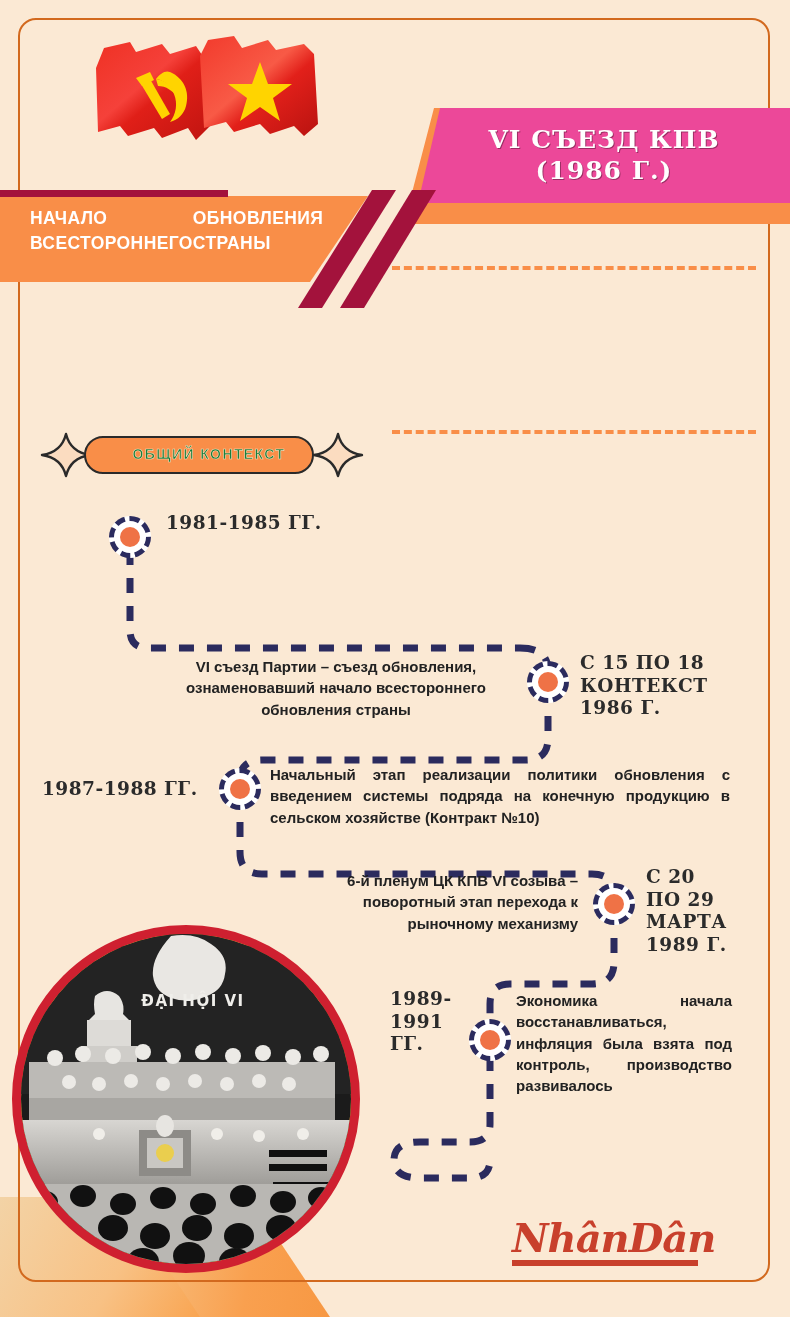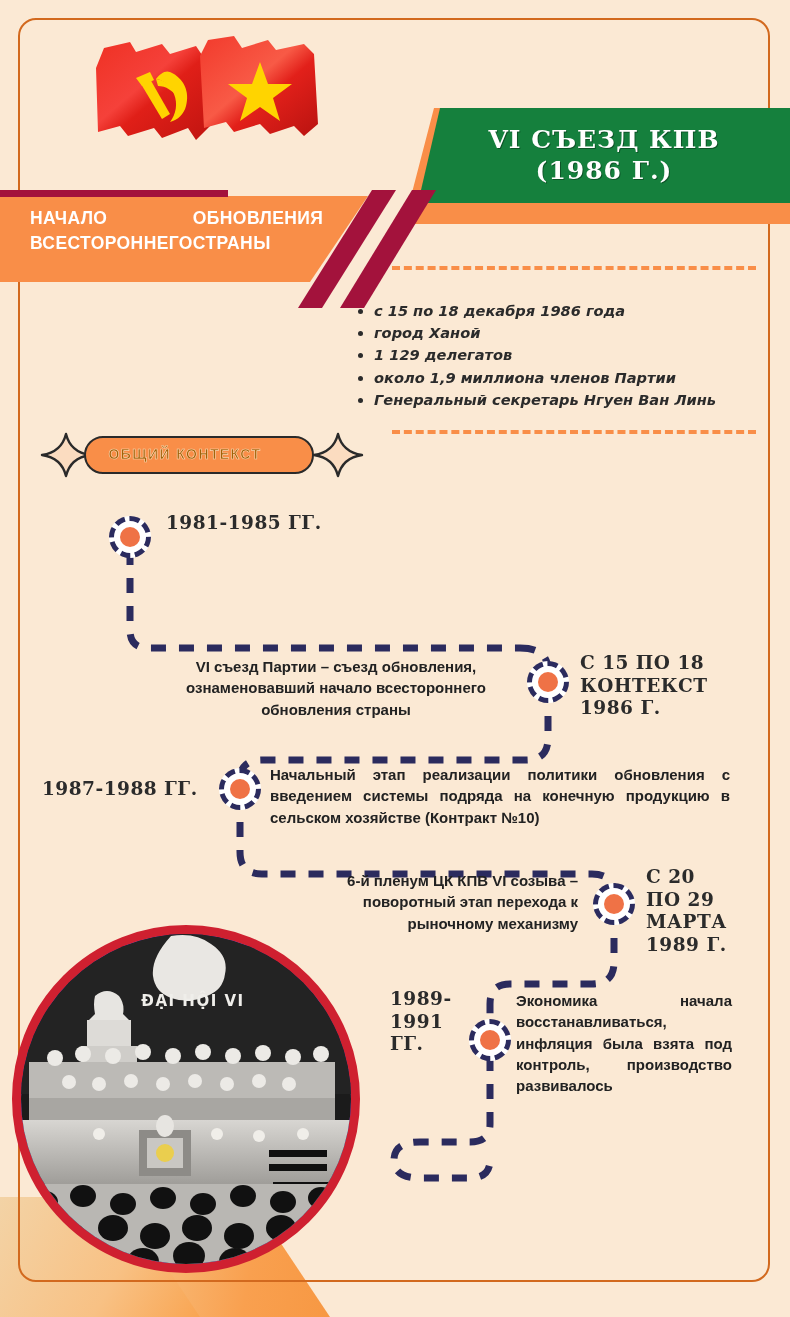--- a/index.html
+++ b/index.html
@@ -40,21 +40,21 @@
   }
 
   
   .header{position:absolute;left:0;top:0;width:790px;height:290px;z-index:4;}
 
   .flags{position:absolute;left:92px;top:28px;width:250px;height:135px;}
 
   
   .title-banner{
     position:absolute;left:418px;top:108px;width:372px;height:95px;
-    background:#15803d;
+    background:#ec4899;
     clip-path:polygon(22px 0, 372px 0, 372px 95px, 0 95px);
     z-index:4;
   }
   .title-banner-txt{
     position:absolute;left:0;top:0;width:372px;height:95px;
     display:flex;flex-direction:column;align-items:center;justify-content:center;
     color:#fff;
     font-family:"DejaVu Serif", serif;
     font-weight:bold;font-size:25px;line-height:1.22;
     letter-spacing:1px;
@@ -123,23 +123,23 @@
   .bullets ul{margin:0;padding-left:18px;list-style:disc;}
 
   
   .badge-wrap{position:absolute;left:38px;top:432px;width:330px;height:46px;z-index:5;}
   .badge-pill{
     position:absolute;left:46px;top:4px;width:230px;height:38px;
     background:#f98e48;border:2.5px solid #2a2a2a;border-radius:19px;
     box-sizing:border-box;
   }
   .badge-txt{
-    position:absolute;left:32px;top:4px;width:230px;height:36px;
+    position:absolute;left:56px;top:4px;width:230px;height:36px;
     display:flex;align-items:center;justify-content:center;
-    color:#a16207;font-family:"Liberation Sans", sans-serif;
+    color:#15803d;font-family:"Liberation Sans", sans-serif;
     font-weight:bold;font-size:14px;letter-spacing:1.4px;
     -webkit-text-stroke:0.6px #ffd9b8;
   }
 
   
   .timeline{position:absolute;left:0;top:470px;width:790px;height:720px;z-index:4;}
   .tl-svg{position:absolute;left:0;top:0;}
 
   .node{
     position:absolute;width:42px;height:42px;z-index:6;
@@ -171,21 +171,21 @@
   }
 
   
   .photo{
     position:absolute;left:12px;top:925px;width:348px;height:348px;
     border-radius:50%;
     border:9px solid #cf2030;
     box-sizing:border-box;
     overflow:hidden;
     z-index:5;
-    background:#8b5cf6;
+    background:#fde047;
   }
   .photo-inner{position:absolute;left:0;top:0;width:330px;height:330px;}
 
   
   .logo{
     position:absolute;left:512px;top:1218px;width:190px;height:58px;z-index:6;
   }
   .logo-txt{
     font-family:"DejaVu Serif", serif;
     font-weight:bold;font-style:italic;
@@ -265,29 +265,20 @@
       <svg width="300" height="118" viewBox="0 0 300 118">
         <polygon points="186,0 210,0 136,118 112,118" fill="#a3123c"></polygon>
         <polygon points="226,0 250,0 178,118 154,118" fill="#a3123c"></polygon>
       </svg>
     </div>
   </div>
 
   <div class="dash-sep" id="sep1"></div>
   <div class="dash-sep" id="sep2"></div>
 
-  <div class="bullets">
-    <ul>
-      <li>с 15 по 18 декабря 1986 года</li>
-      <li>город Ханой</li>
-      <li>1 129 делегатов</li>
-      <li>около 1,9 миллиона членов Партии</li>
-      <li>Генеральный секретарь Нгуен Ван Линь</li>
-    </ul>
-  </div>
 
   <div class="badge-wrap">
     <svg width="330" height="46" viewBox="0 0 330 46" style="position:absolute;left:0;top:0;">
 
       <g>
         <path d="M28,2 C31,14 38,21 52,23 C38,25 31,32 28,44 C25,32 18,25 4,23 C18,21 25,14 28,2 Z" fill="#fbdcc0" stroke="#2a2a2a" stroke-width="2.4" stroke-linejoin="round"></path>
       </g>
 
       <g>
         <path d="M300,2 C303,14 310,21 324,23 C310,25 303,32 300,44 C297,32 290,25 276,23 C290,21 297,14 300,2 Z" fill="#fbdcc0" stroke="#2a2a2a" stroke-width="2.4" stroke-linejoin="round"></path>
@@ -448,15 +439,19 @@
         <ellipse cx="30" cy="326" rx="16" ry="14"></ellipse>
           <ellipse cx="76" cy="322" rx="16" ry="14"></ellipse>
         <ellipse cx="122" cy="328" rx="16" ry="14"></ellipse>
           <ellipse cx="168" cy="322" rx="16" ry="14"></ellipse>
         <ellipse cx="214" cy="328" rx="16" ry="14"></ellipse>
           <ellipse cx="260" cy="322" rx="16" ry="14"></ellipse>
       </g>
     </svg>
   </div>
 
+  <div class="logo">
+    <div class="logo-txt">NhânDân</div>
+    <div class="logo-rule"></div>
+  </div>
 
   <div class="frame"></div>
 </div>
 
 </body></html>

